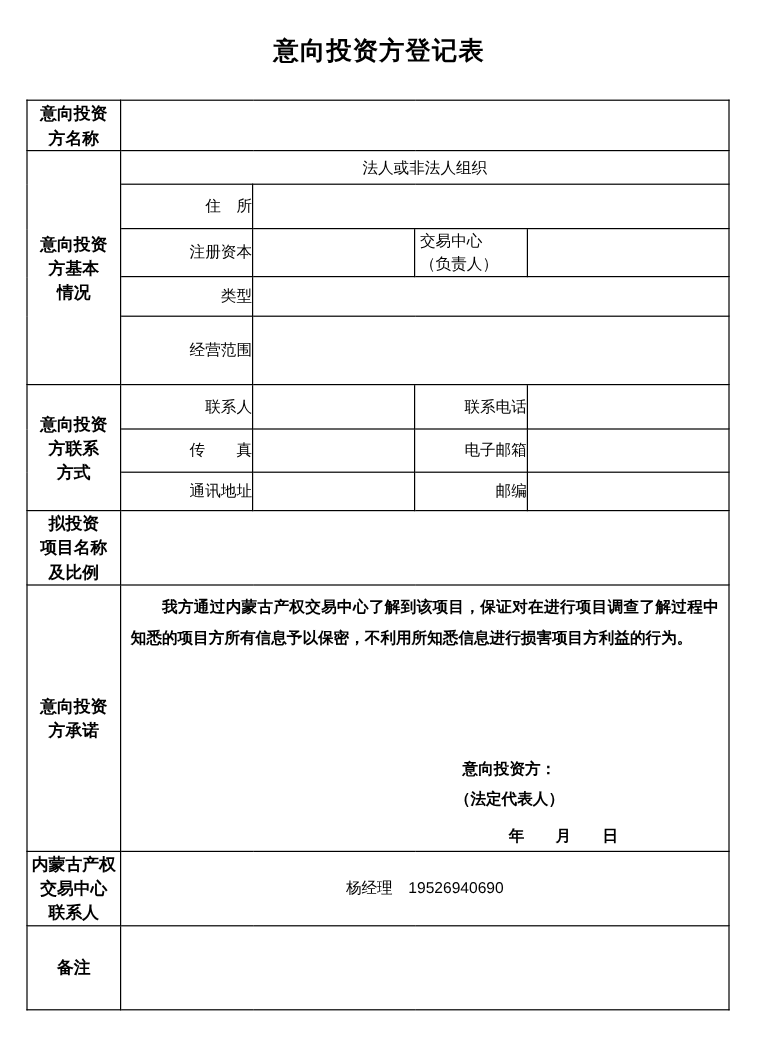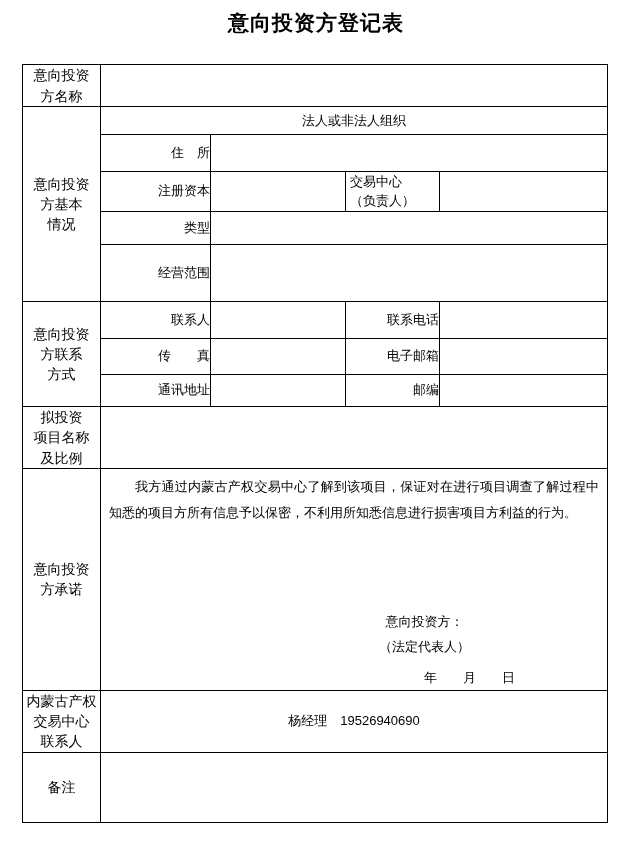--- a/index.html
+++ b/index.html
@@ -4,21 +4,21 @@
 <style>
   * { box-sizing: border-box; }
   html, body {
     margin: 0; padding: 0;
     width: 632px; height: 864px;
     background: #ffffff;
     color: #000000;
     font-family: "Liberation Sans", sans-serif;
   }
   .doc-title {
-    margin-top: 9px;
+    margin-top: 28px;
     margin-bottom: 27px;
     text-align: center;
     font-size: 21px;
     font-weight: bold;
     letter-spacing: 1px;
   }
   table.form {
     border-collapse: collapse;
     table-layout: fixed;
     width: 585px;
@@ -30,21 +30,21 @@
   col.c4 { width: 94px; }
   col.c5 { width: 168px; }
   td {
     border: 1px solid #000000;
     padding: 0;
     font-size: 13px;
     vertical-align: middle;
     overflow: hidden;
   }
   td.lbl {
-    font-weight: normal;
+    font-weight: bold;
     font-size: 14px;
     text-align: center;
     white-space: pre-line;
     line-height: 1.45;
   }
   td.sub {
     text-align: right;
     white-space: pre-line;
     line-height: 1.4;
   }
@@ -61,21 +61,21 @@
   tr.r4  { height: 40px; }
   tr.r5  { height: 33px; }
   tr.r6  { height: 57px; }
   tr.r7  { height: 37px; }
   tr.r8  { height: 36px; }
   tr.r9  { height: 32px; }
   tr.r10 { height: 58px; }
   tr.r11 { height: 222px; }
   tr.r12 { height: 60px; }
   tr.r13 { height: 70px; }
-  td.commit-cell { vertical-align: top; }
+  td.commit-cell { vertical-align: top; font-weight: bold; }
   .statement {
     margin: 5px 8px 0 8px;
     text-indent: 2em;
     line-height: 2;
     font-size: 13px;
     text-align: justify;
   }
   .sig-block {
     margin: 84px 0 0 278px;
     width: max-content;

